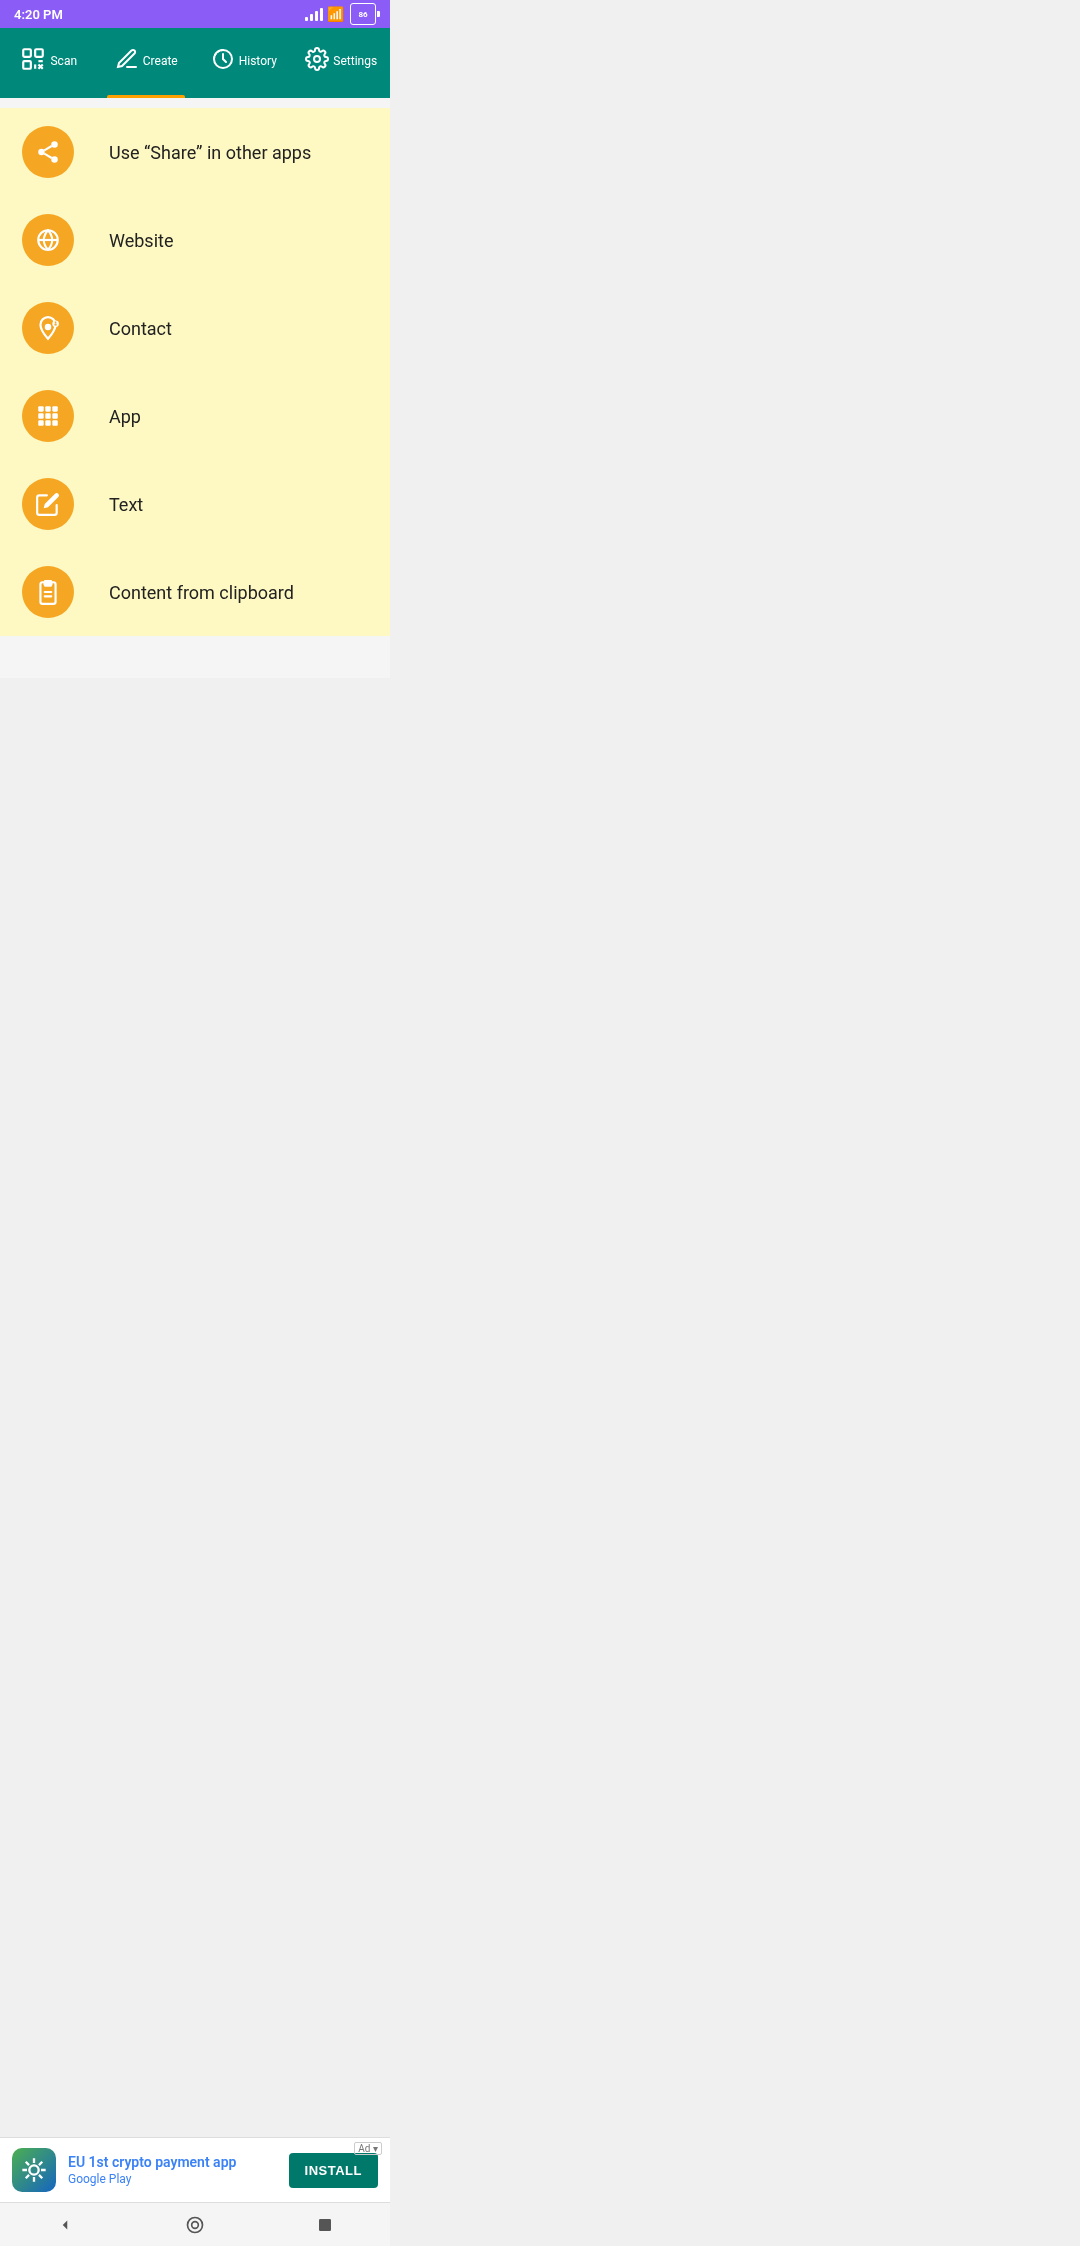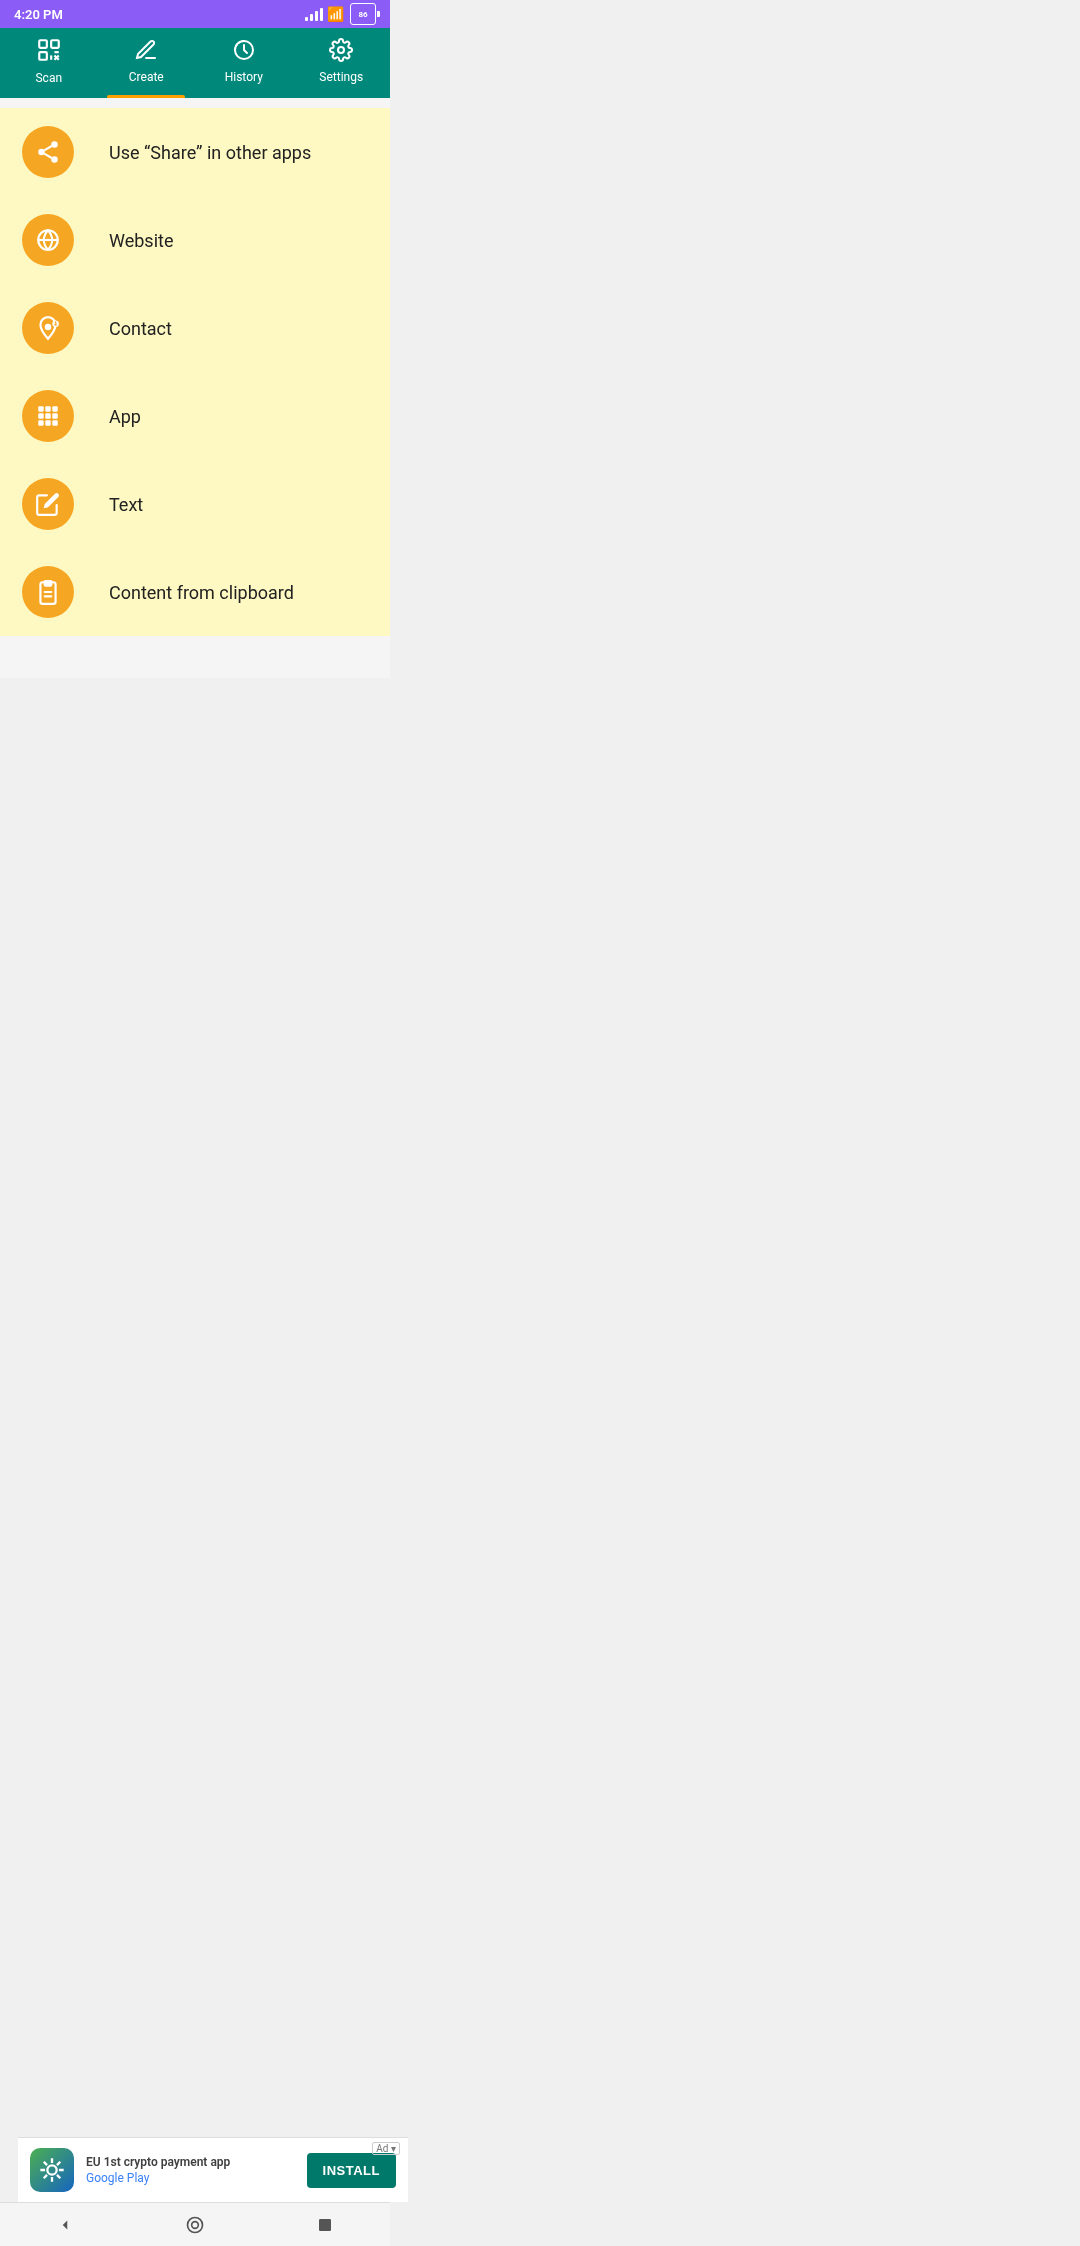--- a/index.html
+++ b/index.html
@@ -78,21 +78,21 @@
     
     .nav-tabs {
       background: #00897b;
       display: flex;
       height: 70px;
     }
 
     .nav-tab {
       flex: 1;
       display: flex;
-      flex-direction: column;
+      flex-direction: row;
       align-items: center;
       justify-content: center;
       color: white;
       gap: 4px;
       cursor: pointer;
       position: relative;
       padding-bottom: 4px;
     }
 
     .nav-tab.active::after {
@@ -159,21 +159,20 @@
       bottom: 44px;
       left: 0;
       width: 390px;
       background: white;
       border-top: 1px solid #ddd;
       display: flex;
       align-items: center;
       padding: 10px 12px;
       gap: 12px;
       z-index: 100;
-      margin-left: 18px;
     }
 
     .ad-label {
       position: absolute;
       top: 4px;
       right: 8px;
       font-size: 10px;
       color: #777;
       border: 1px solid #ccc;
       padding: 0 3px;
@@ -191,23 +190,23 @@
       color: white;
       font-size: 20px;
       flex-shrink: 0;
     }
 
     .ad-text {
       flex: 1;
     }
 
     .ad-title {
-      font-size: 12px;
+      font-size: 14px;
       font-weight: 600;
-      color: #404040;
+      color: #3b82f6;
     }
 
     .ad-source {
       font-size: 12px;
       color: #3b82f6;
       margin-top: 2px;
     }
 
     .ad-install-btn {
       background: #00796b;

